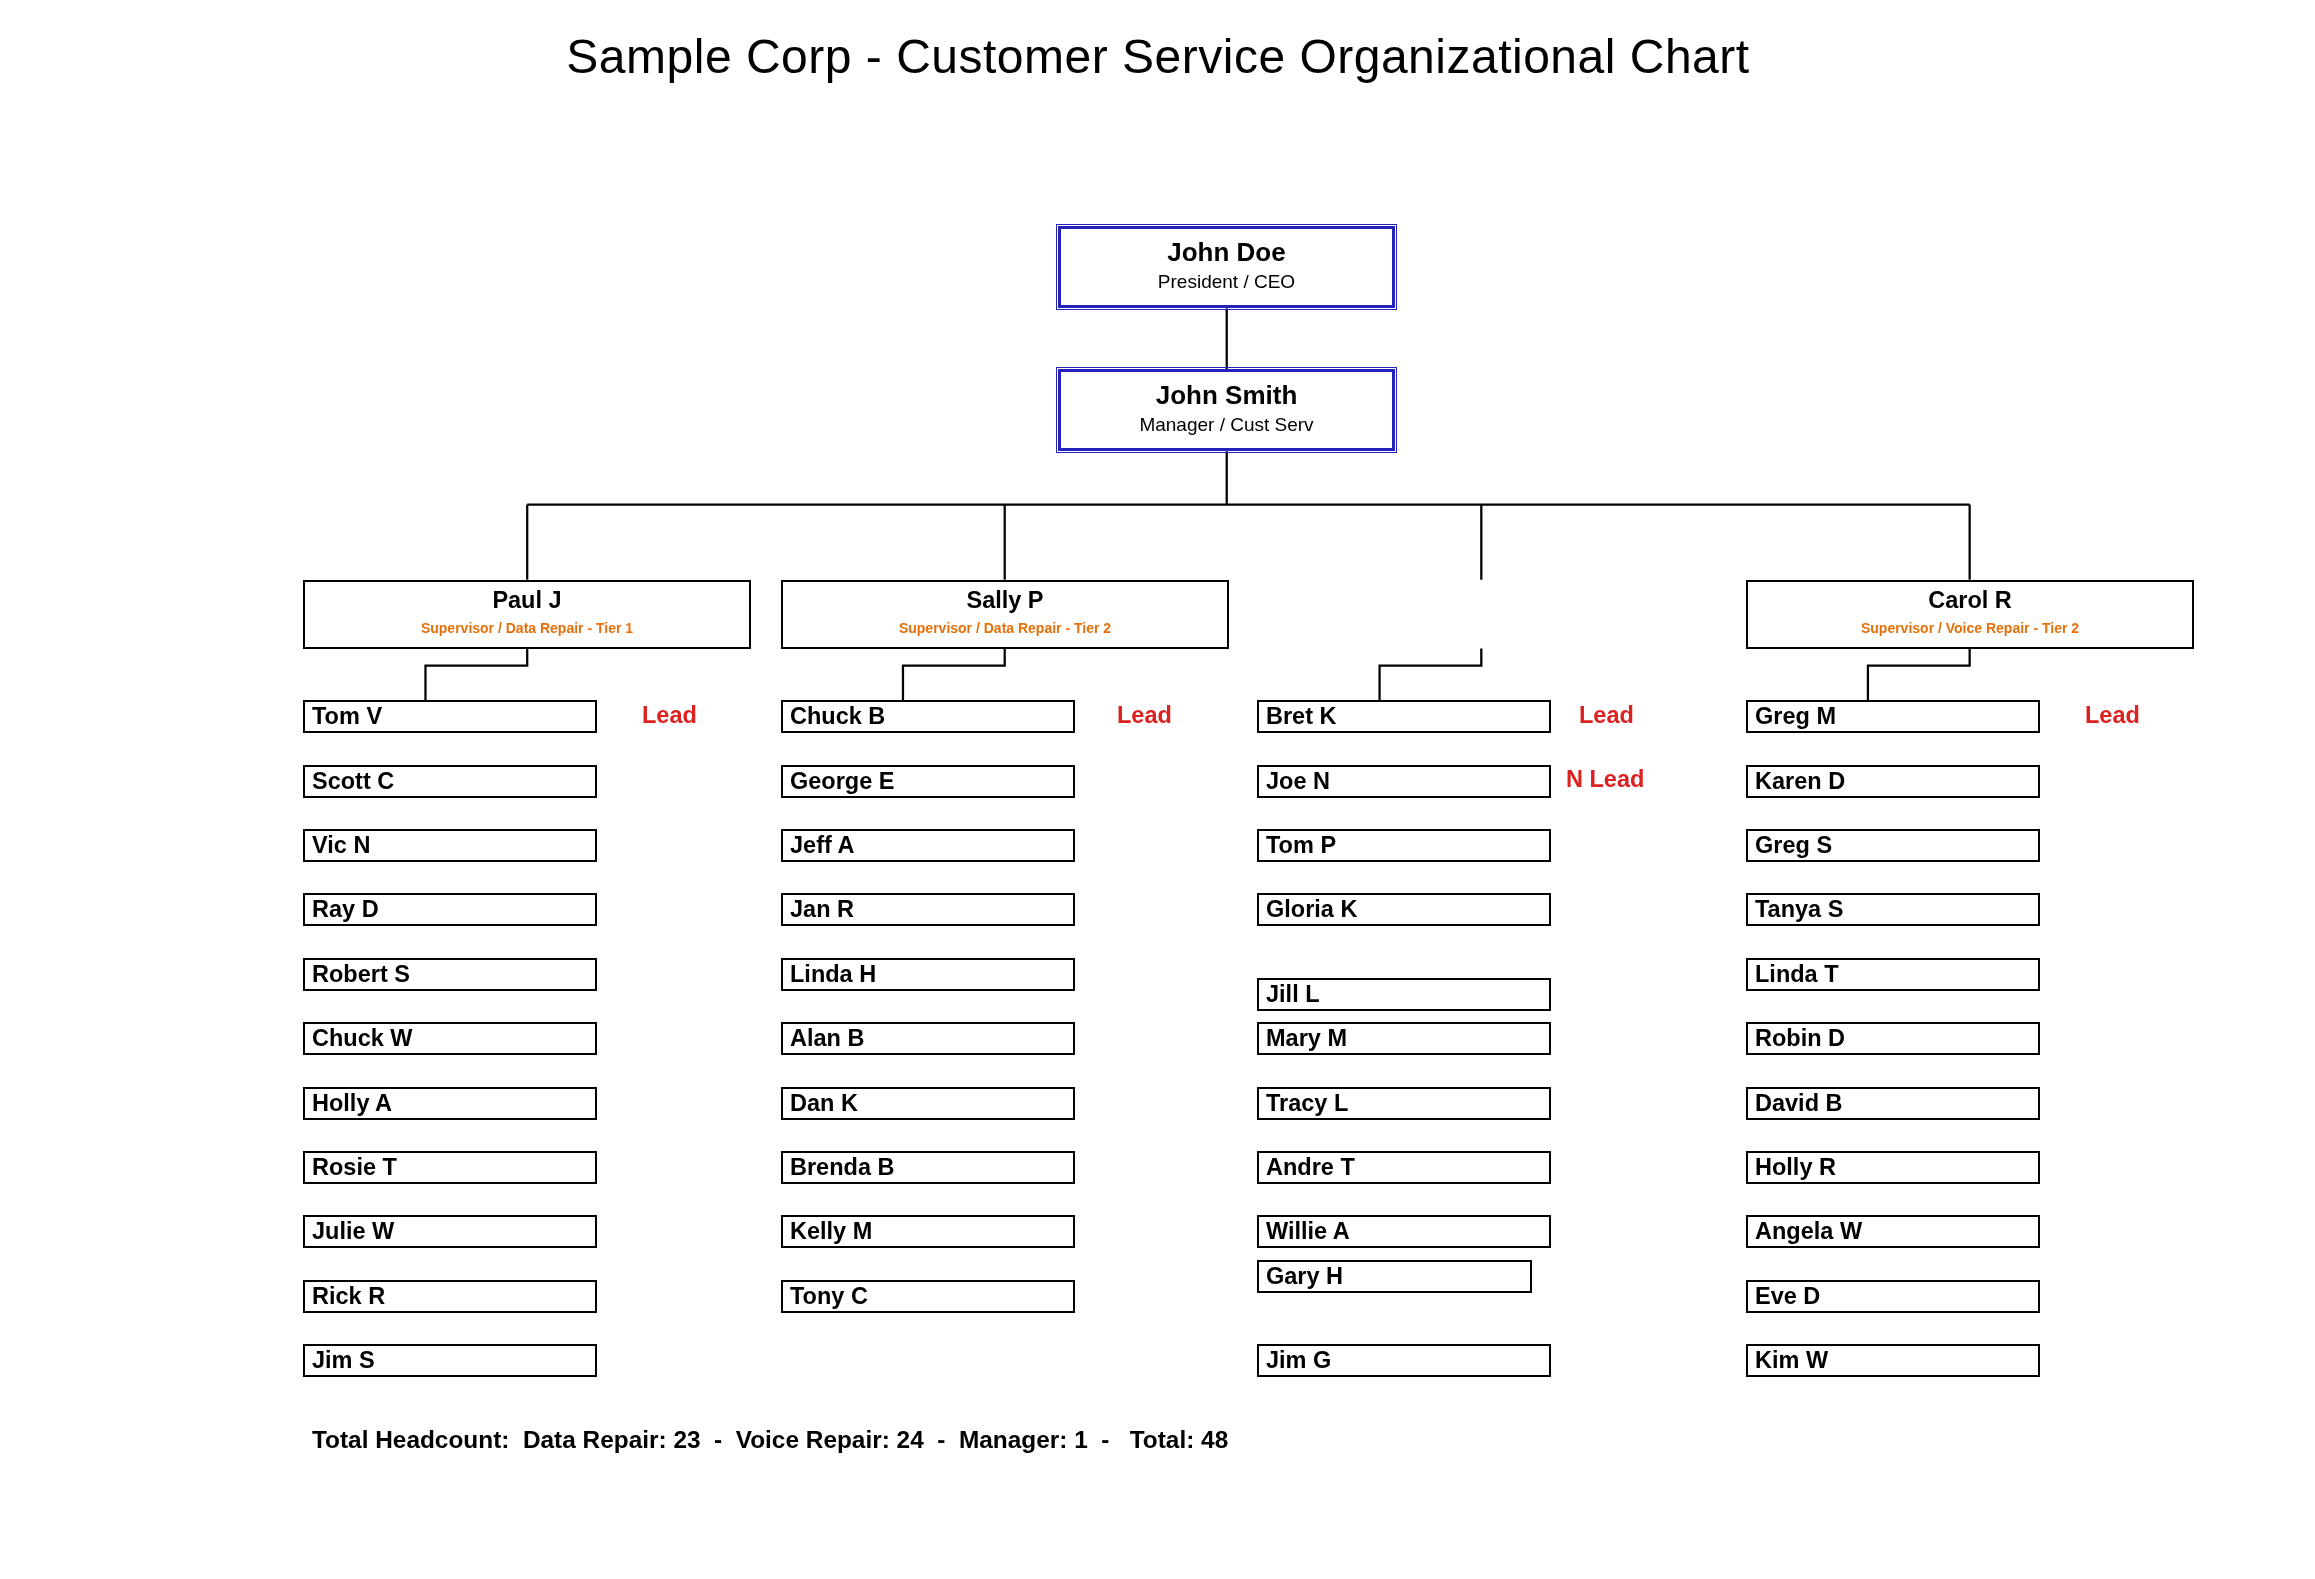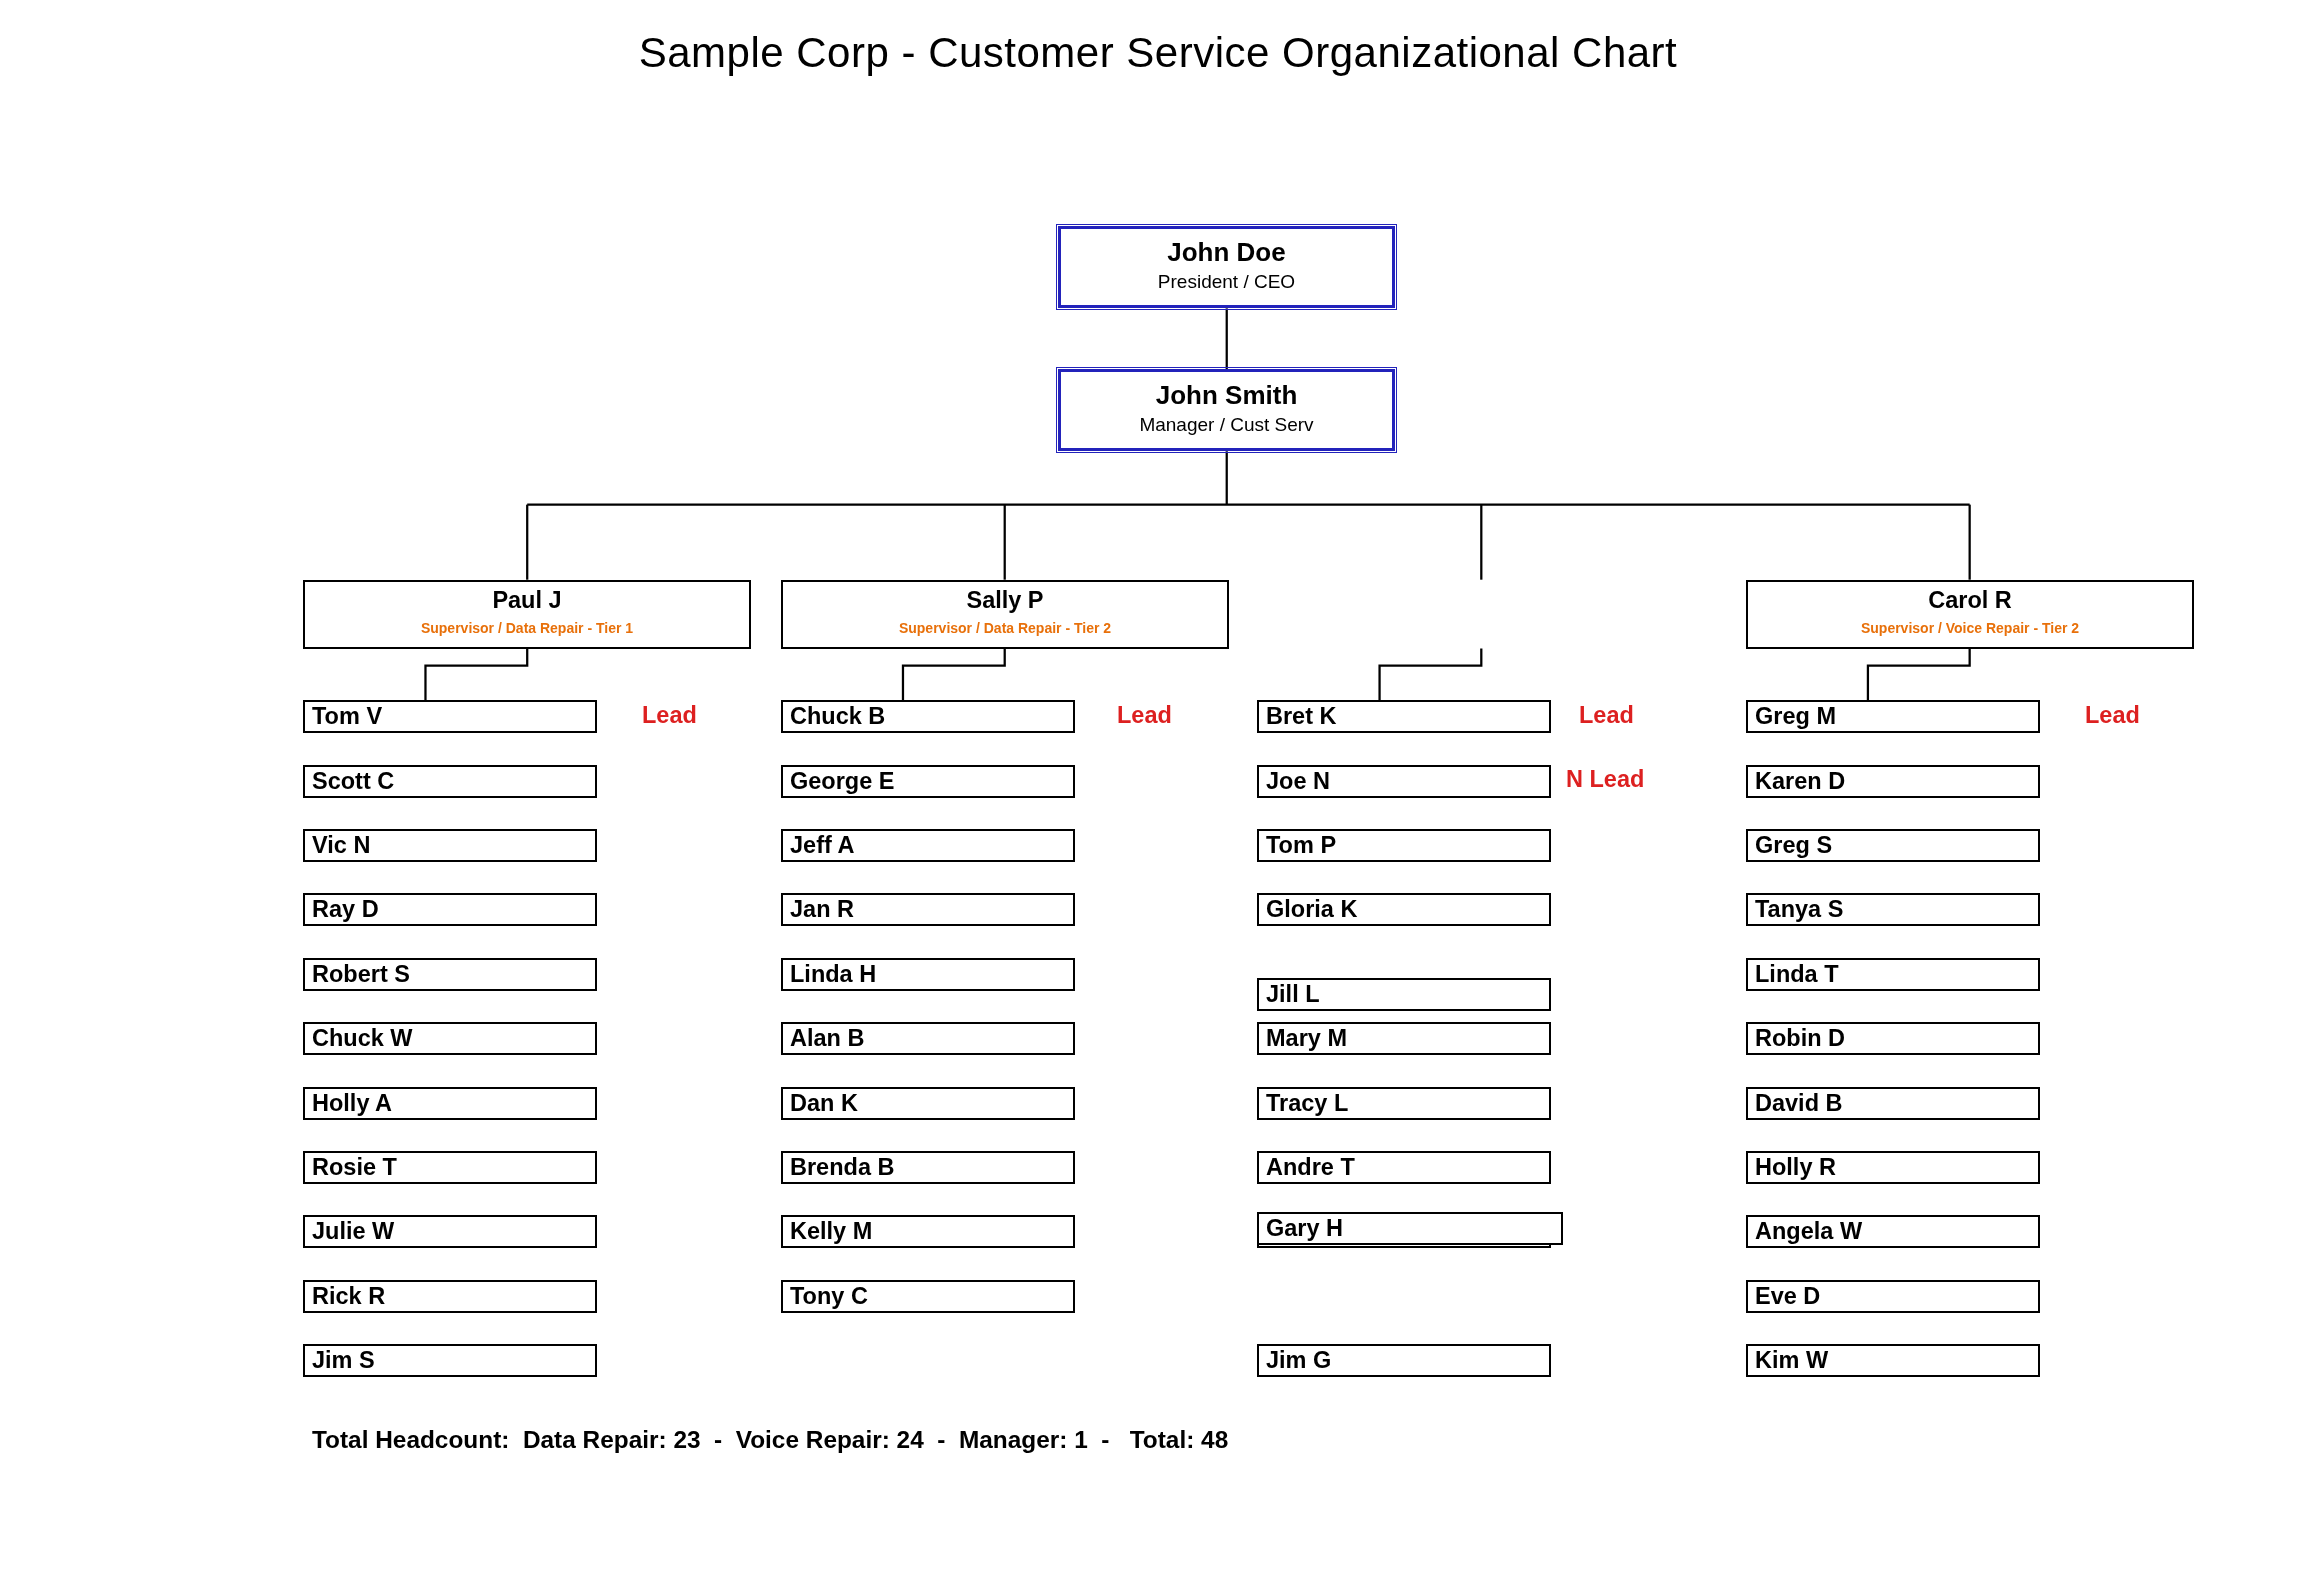--- a/index.html
+++ b/index.html
@@ -1,20 +1,20 @@
 <!DOCTYPE html>
 <html style="--blue: #2323bb; --orange: #e8700a; --red: #dd2020;font-size:14.5px"><head>
 <meta charset="utf-8">
 <style>
   *{box-sizing:border-box;margin:0;padding:0}
   html,body{background:#fff}
   body{font-family:"Liberation Sans","DejaVu Sans",sans-serif;color:#000}
   #canvas{position:relative;width:2316px;height:1579px;background:#fff;overflow:hidden}
   #lines{position:absolute;left:0;top:0;width:2316px;height:1579px}
-  .title{position:absolute;top:29px;left:0;width:2316px;text-align:center;font-size:42px;letter-spacing:0.5px}
+  .title{position:absolute;top:29px;left:0;width:2316px;text-align:center;font-size:48px;letter-spacing:0.5px}
   .execbox{position:absolute;left:1058px;width:337px;height:82px;background:#fff;
            border:3.6px solid var(--blue);outline:1.8px solid var(--blue);outline-offset:1.8px;text-align:center}
   .execname{font-size:26px;font-weight:700;margin-top:8.1px}
   .execrole{font-size:19px;margin-top:2.7px}
   .supbox{position:absolute;border:2.7px solid #000;background:#fff;text-align:center}
   .supname{font-size:23.5px;font-weight:600;margin-top:5.4px}
   .suprole{font-size:14px;font-weight:600;color:var(--orange);margin-top:6px}
   .membox{position:absolute;border:2.7px solid #000;background:#fff;display:flex;align-items:center;padding-left:7px}
   .membox span{font-size:23.5px;font-weight:600;white-space:nowrap}
   .badge{position:absolute;font-size:23.5px;font-weight:700;color:var(--red);white-space:nowrap}
@@ -146,21 +146,21 @@
     </div>
     <div class="membox" style="left: 1257px; top: 1087px; width: 294px; height: 33px;">
       <span>Tracy L</span>
     </div>
     <div class="membox" style="left: 1257px; top: 1151px; width: 294px; height: 33px;">
       <span>Andre T</span>
     </div>
     <div class="membox" style="left: 1257px; top: 1215px; width: 294px; height: 33px;">
       <span>Willie A</span>
     </div>
-    <div class="membox" style="left: 1257px; top: 1212px; width: 306px; height: 33px;">
+    <div class="membox" style="left: 1257px; top: 1260px; width: 275px; height: 33px;">
       <span>Gary H</span>
     </div>
     <div class="membox" style="left: 1257px; top: 1344px; width: 294px; height: 33px;">
       <span>Jim G</span>
     </div>
     <div class="supbox" style="left: 1746px; top: 580px; width: 448px; height: 69px;">
       <div class="supname">Carol R</div>
       <div class="suprole">Supervisor / Voice Repair - Tier 2</div>
     </div>
     <div class="membox" style="left: 1746px; top: 700px; width: 294px; height: 33px;">

